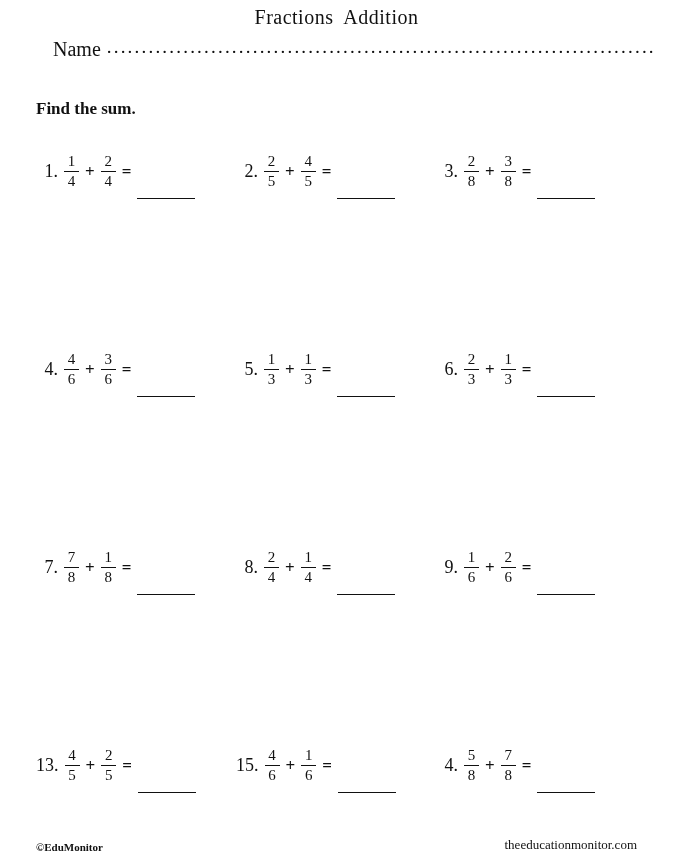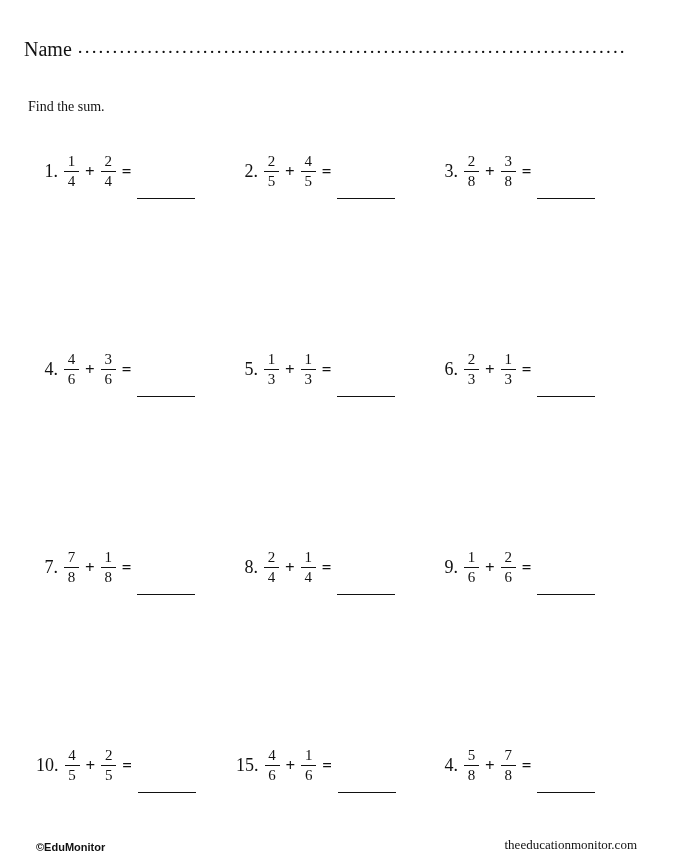--- a/index.html
+++ b/index.html
@@ -33,21 +33,21 @@
     font-size: 20px;
     letter-spacing: 0.5px;
     color: #111;
     white-space: pre;
   }
 
   
   .name-row {
     position: absolute;
     top: 38px;
-    left: 24px;
+    left: 53px;
     width: 600px;
     display: flex;
     align-items: baseline;
   }
   .name-label {
     font-family: "Liberation Serif", serif;
     font-size: 20px;
     color: #111;
     margin-right: 6px;
   }
@@ -60,24 +60,24 @@
     overflow: hidden;
     white-space: nowrap;
     position: relative;
     top: -3px;
   }
 
   
   .instruction {
     position: absolute;
     top: 99px;
-    left: 28px;
-    font-family: "Liberation Serif", serif;
-    font-size: 14px;
-    font-weight: normal;
+    left: 36px;
+    font-family: "Liberation Serif", serif;
+    font-size: 17px;
+    font-weight: bold;
     color: #111;
   }
 
   
   .grid {
     position: absolute;
     top: 142px;
     left: 36px;
     width: 600px;
   }
@@ -153,40 +153,41 @@
     height: 28px;
     position: relative;
     top: 13px;
   }
 
   
   .footer-left {
     position: absolute;
     bottom: 12px;
     left: 36px;
-    font-family: Liberation Sans, sans-serif;
+    font-family: Liberation Serif, serif;
     font-size: 11px;
     font-weight: bold;
     color: #111;
   }
   .footer-right {
     position: absolute;
     bottom: 12px;
     right: 36px;
     font-family: "Liberation Serif", serif;
     font-size: 13px;
     color: #111;
     margin-top: 15px;
   }
 </style>
 </head>
 <body>
 
 <div class="page">
 
+  <div class="title">Fractions  Addition</div>
 
   <div class="name-row">
     <span class="name-label">Name</span>
     <span class="name-dots">..................................................................................</span>
   </div>
 
   <div class="instruction">Find the sum.</div>
 
   <div class="grid">
 
@@ -344,21 +345,21 @@
           <span class="bar"></span>
           <span class="den">6</span>
         </span>
         <span class="eq">=</span>
         <span class="answer-blank"></span>
       </div>
     </div>
 
     <div class="row">
       <div class="problem col0">
-        <span class="pnum">10.</span>
+        <span class="pnum">13.</span>
         <span class="frac">
           <span class="num">4</span>
           <span class="bar"></span>
           <span class="den">5</span>
         </span>
         <span class="op">+</span>
         <span class="frac">
           <span class="num">2</span>
           <span class="bar"></span>
           <span class="den">5</span>

